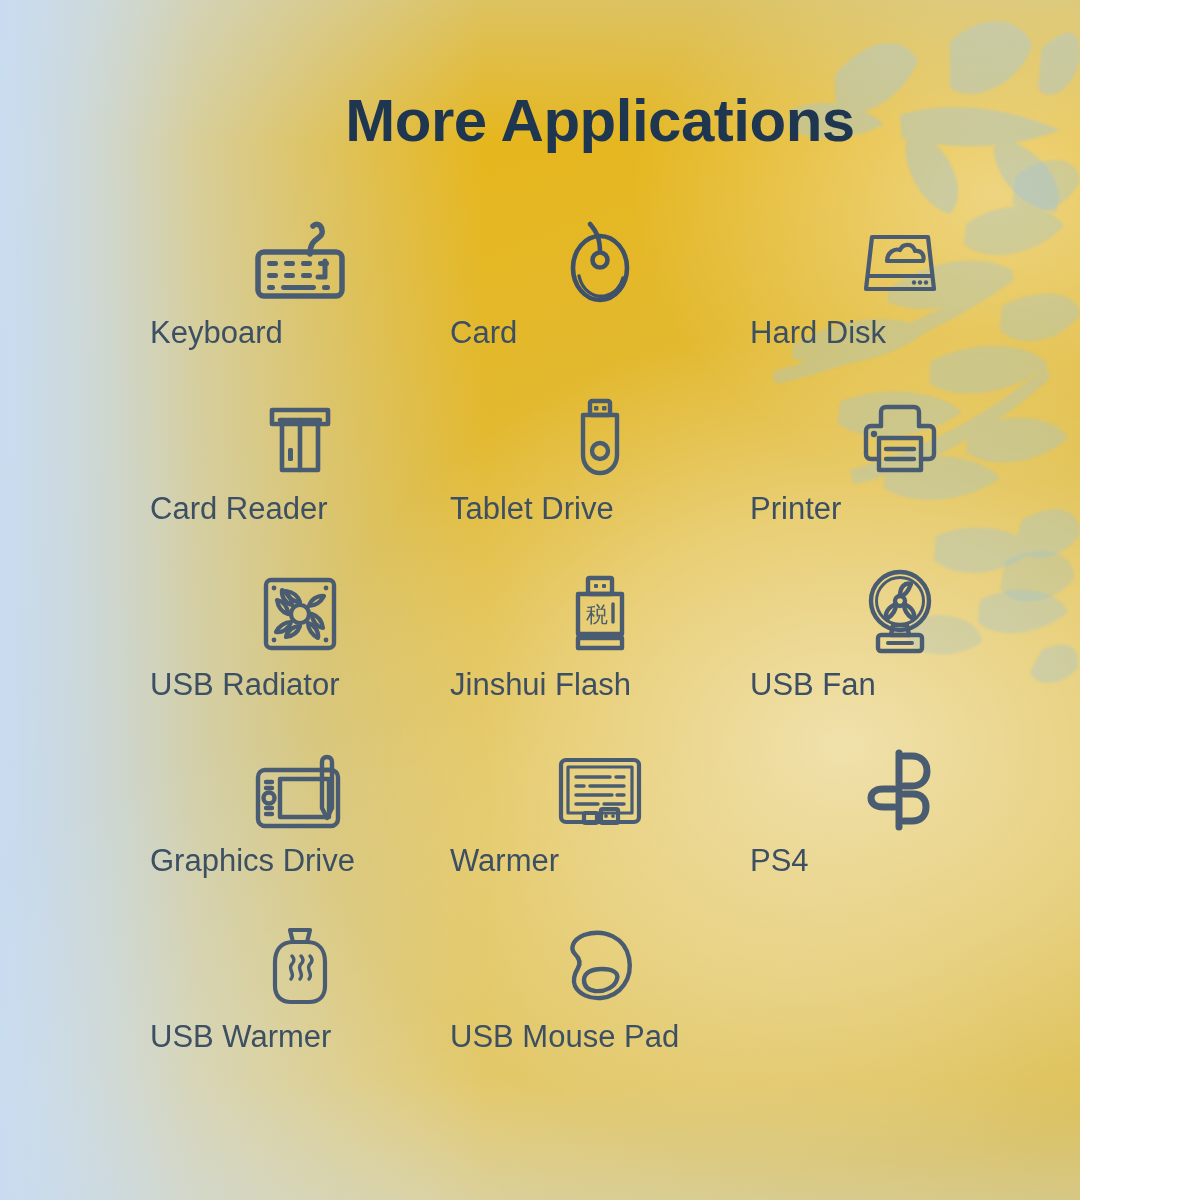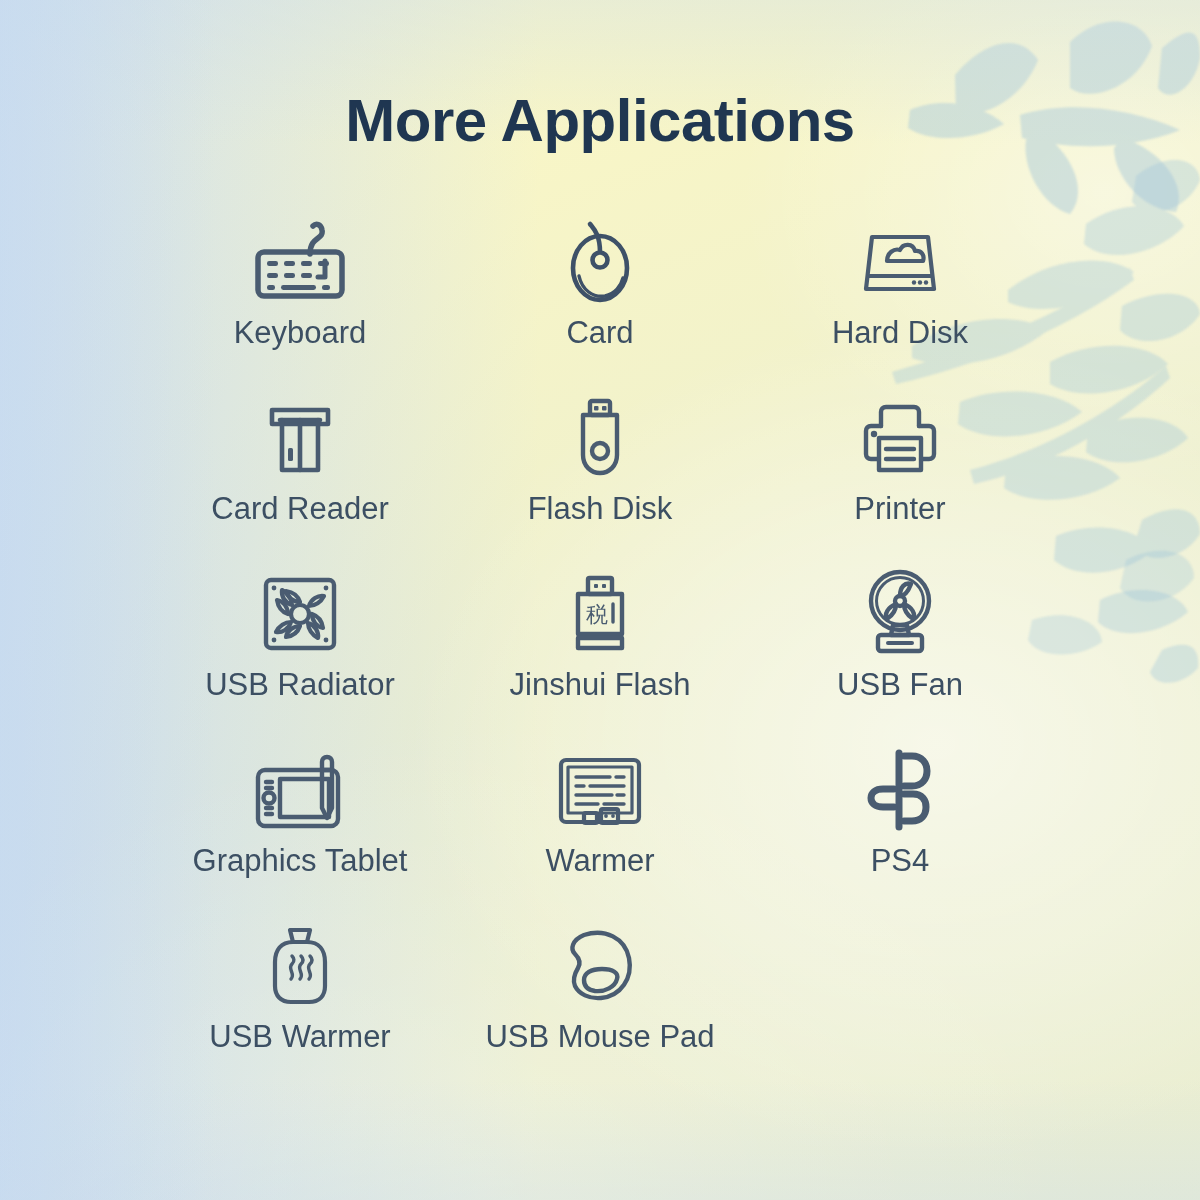--- a/index.html
+++ b/index.html
@@ -7,24 +7,25 @@
     padding: 0;
   }
   body {
     width: 1200px;
     height: 1200px;
     overflow: hidden;
     font-family: "Liberation Sans", "DejaVu Sans", sans-serif;
   }
   #page {
     position: relative;
-    width: 1200px;
+    width: 1068px;
     height: 1200px;
-    background: #fef9c3;
+    background: #eab308;
     overflow: hidden;
+    padding-left: 12px;
   }
   
   .bg-layer {
     position: absolute;
     inset: 0;
     pointer-events: none;
   }
   .bg-wash-1 {
     background:
       radial-gradient(ellipse 780px 620px at 78% 62%, rgba(255,255,255,0.55) 0%, rgba(255,255,255,0.28) 38%, rgba(255,255,255,0) 68%),
@@ -72,21 +73,20 @@
     left: 150px;
     width: 900px;
     display: grid;
     grid-template-columns: repeat(3, 1fr);
     grid-auto-rows: 176px;
     row-gap: 0px;
   }
   .cell {
     display: flex;
     flex-direction: column;
-    align-items: center;
     justify-content: flex-start;
   }
   .icon-wrap {
     height: 96px;
     display: flex;
     align-items: center;
     justify-content: center;
   }
   .icon-wrap svg {
     display: block;
@@ -228,21 +228,21 @@
             <rect x="21" y="8" width="20" height="14" rx="2"></rect>
             <path d="M14 22 L48 22 L48 62 C 48 73, 40 80, 31 80 C 22 80, 14 73, 14 62 Z"></path>
             <circle cx="31" cy="58" r="8"></circle>
           </g>
           <g fill="#4a5c71">
             <rect x="25" y="13" width="4.5" height="4.5" rx="1"></rect>
             <rect x="33" y="13" width="4.5" height="4.5" rx="1"></rect>
           </g>
         </svg>
       </div>
-      <div class="cell-label">Flash Disk</div>
+      <div class="cell-label">Tablet Drive</div>
     </div>
 
     <div class="cell">
       <div class="icon-wrap">
         <svg width="86" height="84" viewBox="0 0 86 84">
           <g fill="none" stroke="#4a5c71" stroke-width="4.4" stroke-linejoin="round" stroke-linecap="round">
             <path d="M24 30 L24 16 C 24 13, 26 11, 29 11 L57 11 C 60 11, 62 13, 62 16 L62 30"></path>
             <path d="M24 30 L14 30 C 11 30, 9 32, 9 35 L9 58 C 9 61, 11 63, 14 63 L22 63 M64 63 L72 63 C 75 63, 77 61, 77 58 L77 35 C 77 32, 75 30, 72 30 L62 30"></path>
             <rect x="22" y="42" width="42" height="32"></rect>
             <path d="M29 53 L57 53 M29 63 L57 63"></path>
@@ -326,21 +326,21 @@
             <rect x="8" y="20" width="80" height="56" rx="7"></rect>
             <rect x="30" y="29" width="49" height="38"></rect>
             <path d="M16 32 L22 32 M16 38 L22 38"></path>
             <circle cx="19" cy="48" r="5.5"></circle>
             <path d="M16 58 L22 58 M16 64 L22 64"></path>
             <path d="M72 12 C 72 9, 74 7, 77 7 C 80 7, 82 9, 82 12 L82 58 L77 68 L72 58 Z"></path>
             <path d="M72 20 L82 20"></path>
           </g>
         </svg>
       </div>
-      <div class="cell-label">Graphics Tablet</div>
+      <div class="cell-label">Graphics Drive</div>
     </div>
 
     <div class="cell">
       <div class="icon-wrap">
         <svg width="92" height="80" viewBox="0 0 92 80">
           <g fill="none" stroke="#4a5c71" stroke-width="4.2" stroke-linejoin="round" stroke-linecap="round">
             <rect x="7" y="10" width="78" height="62" rx="5"></rect>
             <rect x="14" y="17" width="64" height="46" stroke-width="3.2"></rect>
             <path d="M22 27 L56 27 M62 27 L70 27 M22 36 L30 36 M36 36 L70 36 M22 45 L58 45 M63 45 L70 45 M22 54 L44 54 M50 54 L70 54" stroke-width="3.4"></path>
             <rect x="30" y="63" width="13" height="10" rx="1.5"></rect>

